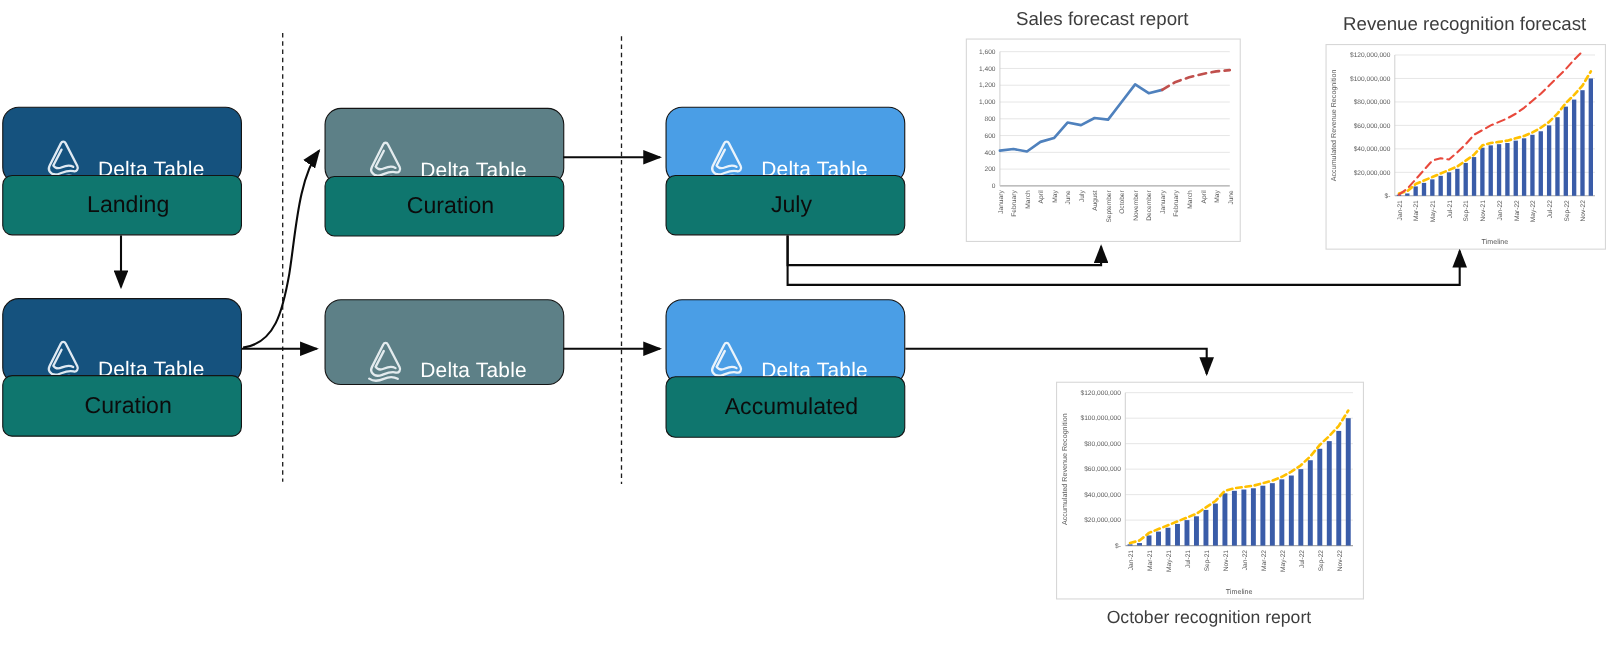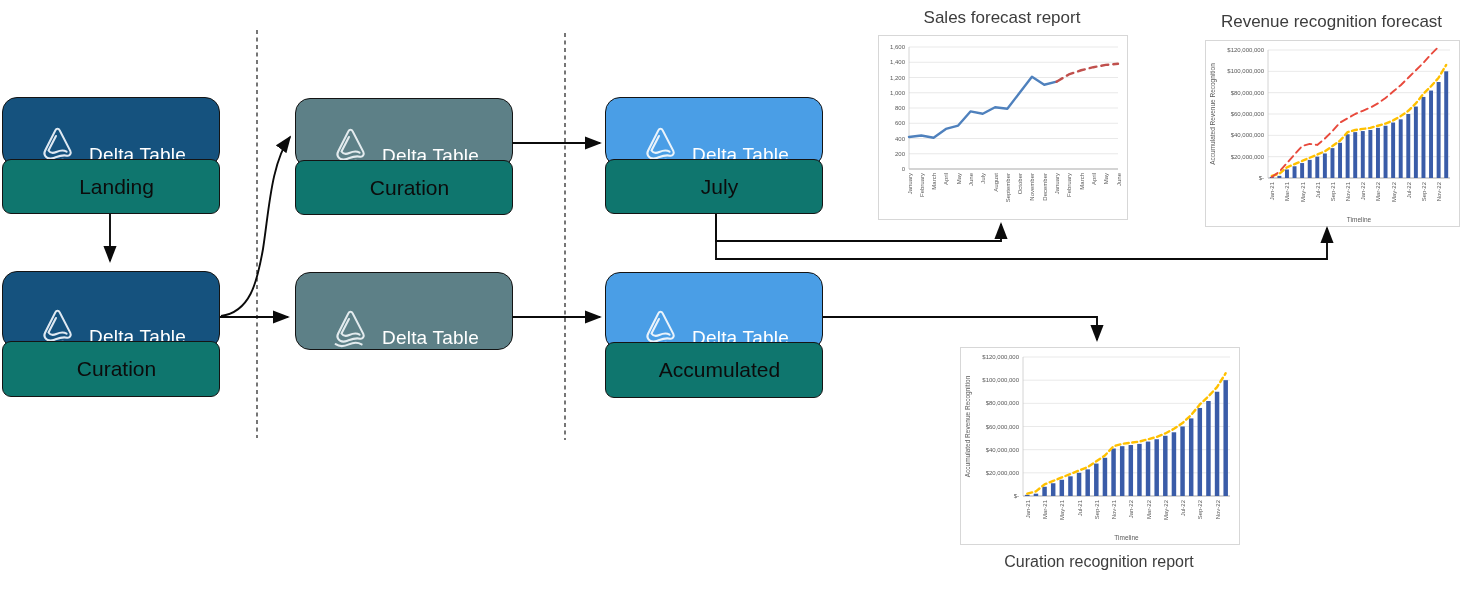--- a/index.html
+++ b/index.html
@@ -117,21 +117,21 @@
       </svg>
       <span>Delta Table</span>
     </div>
     <div class="ft">
         <span>Accumulated</span>
       </div>
   </div>
 
   <div class="chart-title" style="left:878px;top:8px;width:248px">Sales forecast report</div>
   <div class="chart-title" style="left:1180px;top:12px;width:303px">Revenue recognition forecast</div>
-  <div class="chart-title small" style="left:950px;top:553px;width:298px">Curation recognition report</div>
+  <div class="chart-title small" style="left:950px;top:553px;width:298px">October recognition report</div>
 
   <div class="chart-box" style="left:878px;top:35px;width:248px;height:183px">
     <svg width="248" height="183">
         <line x1="30" x2="239" y1="133" y2="133" stroke="#a9a9a9" stroke-width="1"></line>
         <text x="26" y="135" text-anchor="end" font-size="6" fill="#595959">0</text>
         <line x1="30" x2="239" y1="117.75" y2="117.75" stroke="#e3e3e3" stroke-width="0.8"></line>
         <text x="26" y="119.75" text-anchor="end" font-size="6" fill="#595959">200</text>
         <line x1="30" x2="239" y1="102.5" y2="102.5" stroke="#e3e3e3" stroke-width="0.8"></line>
         <text x="26" y="104.5" text-anchor="end" font-size="6" fill="#595959">400</text>
         <line x1="30" x2="239" y1="87.25" y2="87.25" stroke="#e3e3e3" stroke-width="0.8"></line>

